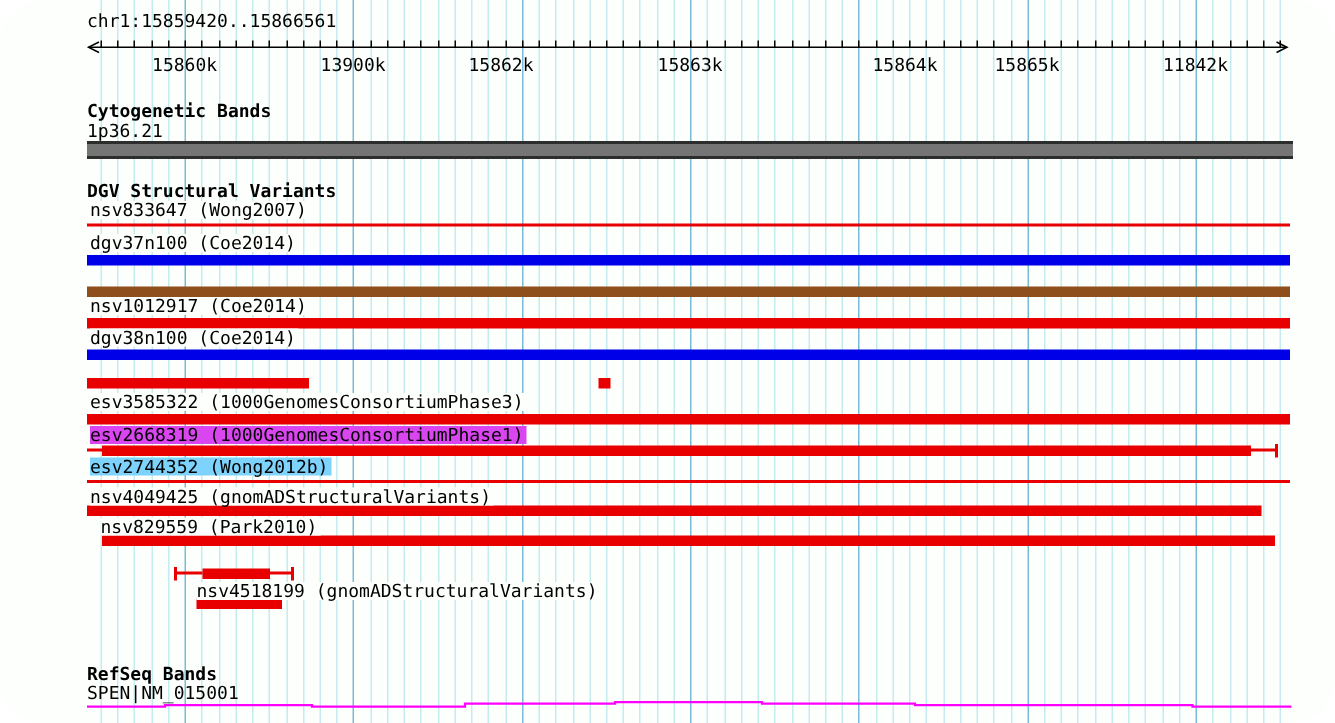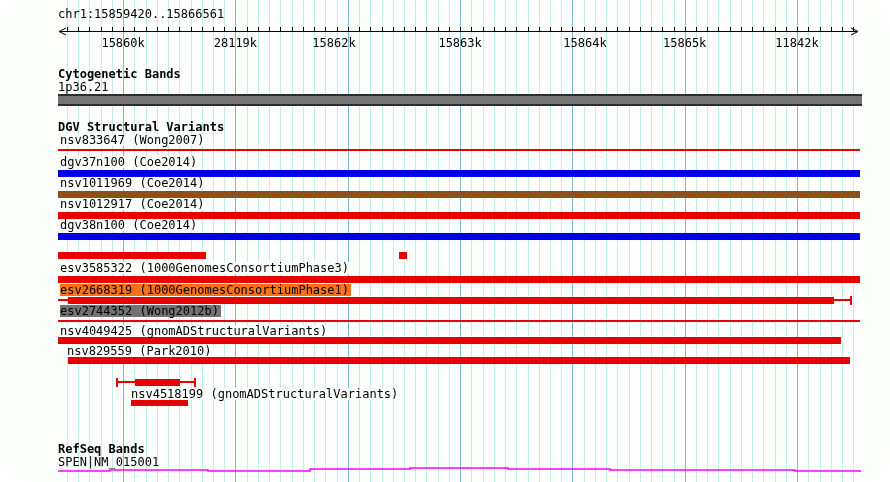--- a/index.html
+++ b/index.html
@@ -173,55 +173,54 @@
       <div class="tick" style="left: 763.3px; top: 27px;"></div>
       <div class="tick" style="left: 774.5px; top: 27px;"></div>
       <div class="tick" style="left: 785.8px; top: 27px;"></div>
       <div class="tick" style="left: 797px; top: 27px;"></div>
       <div class="tick" style="left: 808.2px; top: 27px;"></div>
       <div class="tick" style="left: 819.5px; top: 27px;"></div>
       <div class="tick" style="left: 830.7px; top: 27px;"></div>
       <div class="tick" style="left: 841.9px; top: 27px;"></div>
       <div class="tick" style="left: 853.1px; top: 27px;"></div>
       <div class="tick-label" style="left: 95.1px; top: 36px;">15860k</div>
-      <div class="tick-label" style="left: 207.4px; top: 36px;">28119k</div>
+      <div class="tick-label" style="left: 207.4px; top: 36px;">13900k</div>
       <div class="tick-label" style="left: 306px; top: 36px;">15862k</div>
       <div class="tick-label" style="left: 432.1px; top: 36px;">15863k</div>
-      <div class="tick-label" style="left: 557px; top: 36px;">15864k</div>
+      <div class="tick-label" style="left: 569px; top: 36px; text-align: right;">15864k</div>
       <div class="tick-label" style="left: 656.7px; top: 36px;">15865k</div>
       <div class="tick-label" style="left: 769px; top: 36px;">11842k</div>
     </div>
 
   <div class="heading" style="left:58px;top:67px;">Cytogenetic Bands</div>
   <div class="sublabel" style="left:58px;top:80px;">1p36.21</div>
   <div id="cytoband" class="band" style="left: 58px; top: 94px; width: 804px; height: 12px; background: rgb(117, 117, 117); border-top: 2px solid rgb(45, 45, 45); border-bottom: 2px solid rgb(45, 45, 45);"></div>
 
   <div class="heading" style="left:58px;top:120px;">DGV Structural Variants</div>
 
   <div id="tracks" class="layer">
       <div class="feat-label" style="left: 60px; top: 134px; background: rgb(252, 255, 252);">nsv833647 (Wong2007)</div>
       <div class="bar-seg" style="background: rgb(232, 0, 0); left: 58px; top: 149px; width: 802px; height: 2px;"></div>
       <div class="feat-label" style="left: 60px; top: 156px; background: rgb(252, 255, 252);">dgv37n100 (Coe2014)</div>
       <div class="bar-seg" style="background: rgb(0, 0, 232); left: 58px; top: 170px; width: 802px; height: 7px;"></div>
-      <div class="feat-label" style="left: 60px; top: 177px; background: rgb(252, 255, 252);">nsv1011969 (Coe2014)</div>
       <div class="bar-seg" style="background: rgb(143, 79, 28); left: 58px; top: 191px; width: 802px; height: 7px;"></div>
       <div class="feat-label" style="left: 60px; top: 198px; background: rgb(252, 255, 252);">nsv1012917 (Coe2014)</div>
       <div class="bar-seg" style="background: rgb(232, 0, 0); left: 58px; top: 212px; width: 802px; height: 7px;"></div>
       <div class="feat-label" style="left: 60px; top: 219px; background: rgb(252, 255, 252);">dgv38n100 (Coe2014)</div>
       <div class="bar-seg" style="background: rgb(0, 0, 232); left: 58px; top: 233px; width: 802px; height: 7px;"></div>
       <div class="bar-seg" style="background: rgb(232, 0, 0); left: 58px; top: 252px; width: 148.2px; height: 7px;"></div>
       <div class="bar-seg" style="background: rgb(232, 0, 0); left: 398.9px; top: 252px; width: 8.4px; height: 7px;"></div>
       <div class="feat-label" style="left: 60px; top: 262px; background: rgb(252, 255, 252);">esv3585322 (1000GenomesConsortiumPhase3)</div>
       <div class="bar-seg" style="background: rgb(232, 0, 0); left: 58px; top: 276px; width: 802px; height: 7px;"></div>
-      <div class="feat-label" style="left: 60px; top: 284px; background: #f97316;">esv2668319 (1000GenomesConsortiumPhase1)</div>
+      <div class="feat-label" style="left: 60px; top: 284px; background: #d946ef;">esv2668319 (1000GenomesConsortiumPhase1)</div>
       <div class="bar-seg" style="background: rgb(232, 0, 0); left: 58px; top: 299px; width: 10.1px; height: 2px;"></div>
       <div class="bar-seg" style="background: rgb(232, 0, 0); left: 68.1px; top: 297px; width: 765.9px; height: 7px;"></div>
       <div class="bar-seg" style="background: rgb(232, 0, 0); left: 834.1px; top: 299px; width: 16.8px; height: 2px;"></div>
       <div class="bar-seg" style="background: rgb(232, 0, 0); left: 849.9px; top: 296px; width: 2px; height: 9px;"></div>
-      <div class="feat-label" style="left: 60px; top: 305px; background: #737373;">esv2744352 (Wong2012b)</div>
+      <div class="feat-label" style="left: 60px; top: 305px; background: #7dd3fc;">esv2744352 (Wong2012b)</div>
       <div class="bar-seg" style="background: rgb(232, 0, 0); left: 58px; top: 320px; width: 802px; height: 2px;"></div>
       <div class="feat-label" style="left: 60px; top: 325px; background: rgb(252, 255, 252);">nsv4049425 (gnomADStructuralVariants)</div>
       <div class="bar-seg" style="background: rgb(232, 0, 0); left: 58px; top: 337px; width: 782.8px; height: 7px;"></div>
       <div class="feat-label" style="left: 67px; top: 345px; background: rgb(252, 255, 252);">nsv829559 (Park2010)</div>
       <div class="bar-seg" style="background: rgb(232, 0, 0); left: 68.1px; top: 357px; width: 781.7px; height: 7px;"></div>
       <div class="bar-seg" style="background: rgb(232, 0, 0); left: 116px; top: 378px; width: 2px; height: 9px;"></div>
       <div class="bar-seg" style="background: rgb(232, 0, 0); left: 117px; top: 381px; width: 18px; height: 2px;"></div>
       <div class="bar-seg" style="background: rgb(232, 0, 0); left: 134.9px; top: 379px; width: 45.5px; height: 7px;"></div>
       <div class="bar-seg" style="background: rgb(232, 0, 0); left: 180.4px; top: 381px; width: 14.6px; height: 2px;"></div>
       <div class="bar-seg" style="background: rgb(232, 0, 0); left: 194px; top: 378px; width: 2px; height: 9px;"></div>

